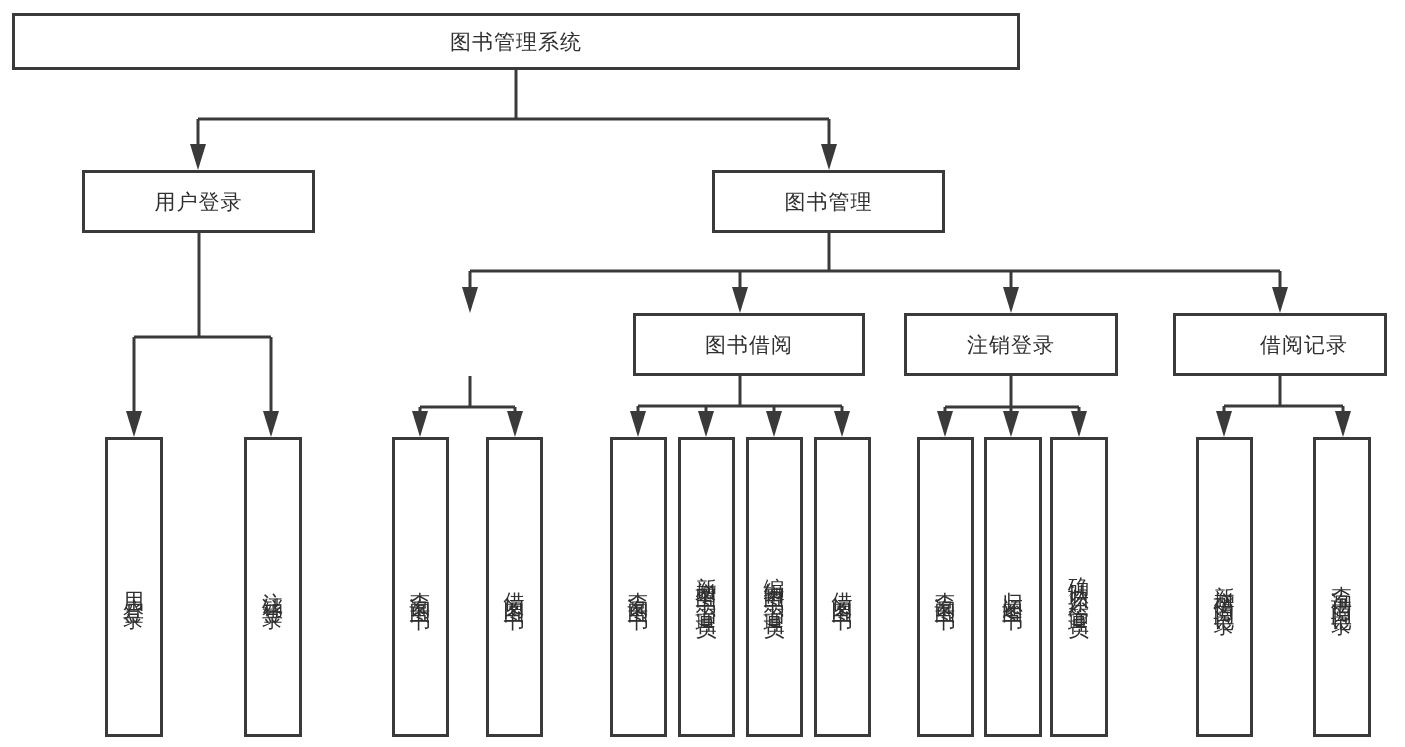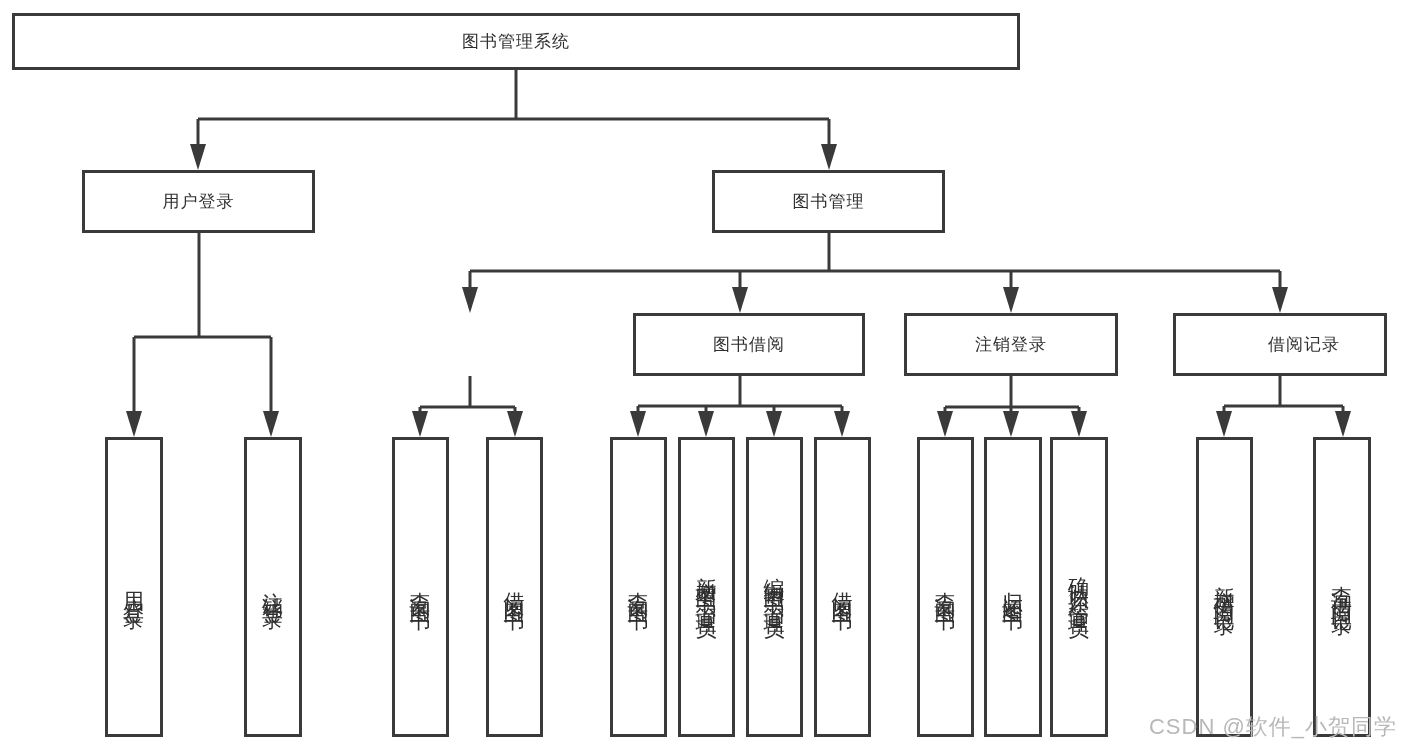--- a/index.html
+++ b/index.html
@@ -27,21 +27,21 @@
     position: absolute;
     box-sizing: border-box;
     border: 3px solid #3a3a3a;
     background: #ffffff;
     display: flex;
     align-items: center;
     justify-content: center;
     text-align: center;
   }
   .h-node {
-    font-size: 17px;
+    font-size: 21px;
     letter-spacing: 1px;
     white-space: nowrap;
   }
   .v-node span {
     writing-mode: vertical-rl;
     text-orientation: mixed;
     font-size: 21px;
     letter-spacing: 6px;
     line-height: 1;
     white-space: nowrap;
@@ -218,15 +218,14 @@
     <span>确认归还（管理员）</span>
   </div>
 
   <div class="node v-node leaf n-leaf-br-add">
     <span>新增借阅记录</span>
   </div>
   <div class="node v-node leaf n-leaf-br-query">
     <span>查询借阅记录</span>
   </div>
 
-  <div class="watermark">CSDN @软件_小贺同学</div>
 
 </div>
 
 </body></html>

